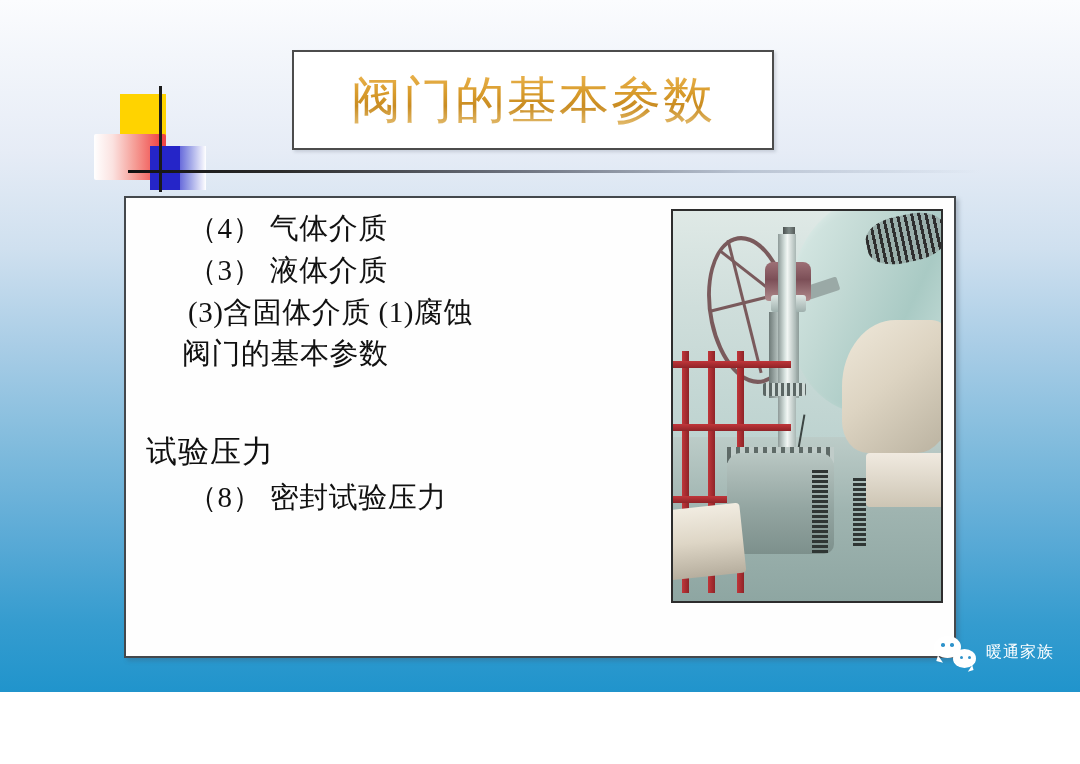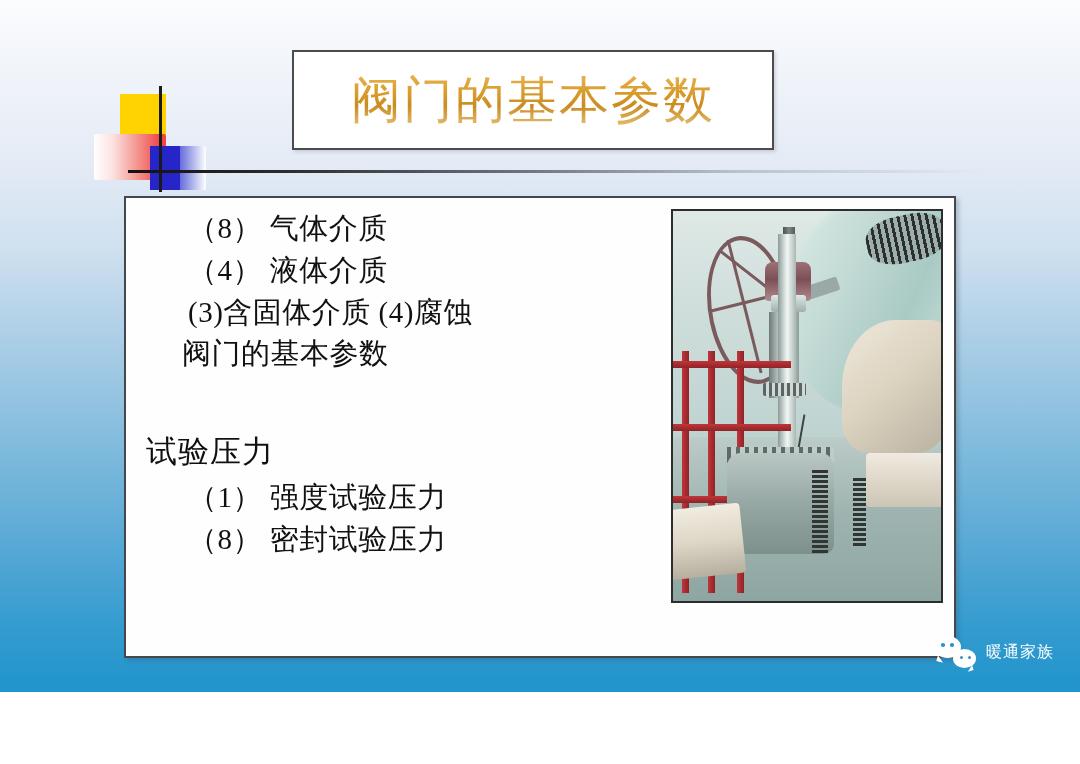--- a/index.html
+++ b/index.html
@@ -324,29 +324,28 @@
   </div>
 
   <div class="title-box">
     <span class="title-text">阀门的基本参数</span>
   </div>
 
   <div class="content-box">
 
     <div class="body-text">
 
-      <p class="sub">（8） 气体介质</p>
-      <p class="sub">（4） 液体介质</p>
-      <p class="sub">(3)含固体介质 (4)腐蚀</p>
+      <p class="sub">（4） 气体介质</p>
+      <p class="sub">（3） 液体介质</p>
+      <p class="sub">(3)含固体介质 (1)腐蚀</p>
       <p class="sub wrap">阀门的基本参数</p>
 
       <div class="gap"></div>
 
       <p class="heading">试验压力</p>
-      <p class="sub">（1） 强度试验压力</p>
       <p class="sub">（8） 密封试验压力</p>
 
     </div>
 
     <div class="photo-frame">
       <div class="photo">
         <div class="ph-sky"></div>
         <div class="ph-ground"></div>
         <div class="ph-vessel"></div>
         <div class="ph-vessel-band"></div>

